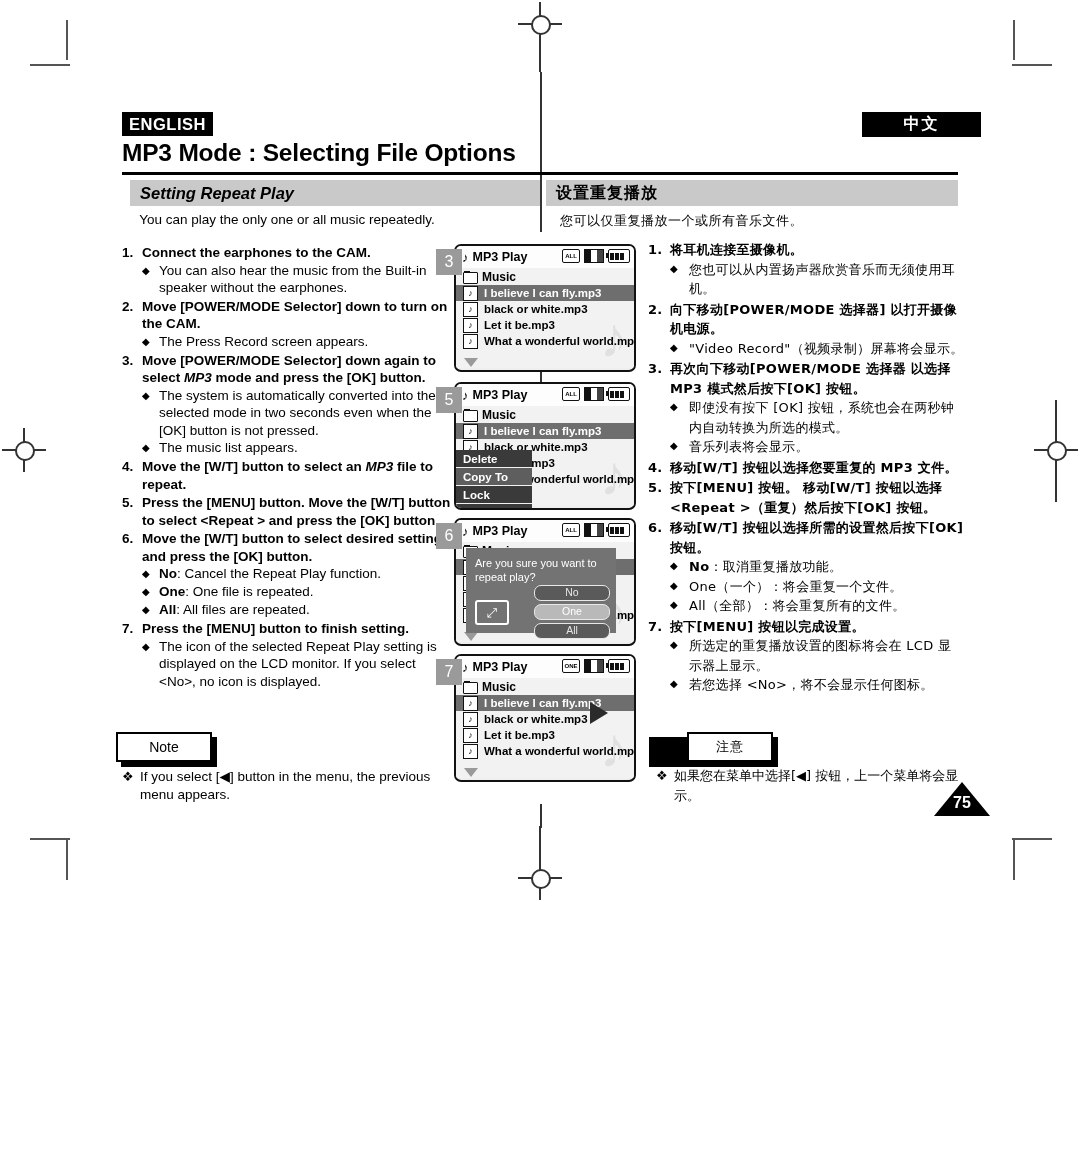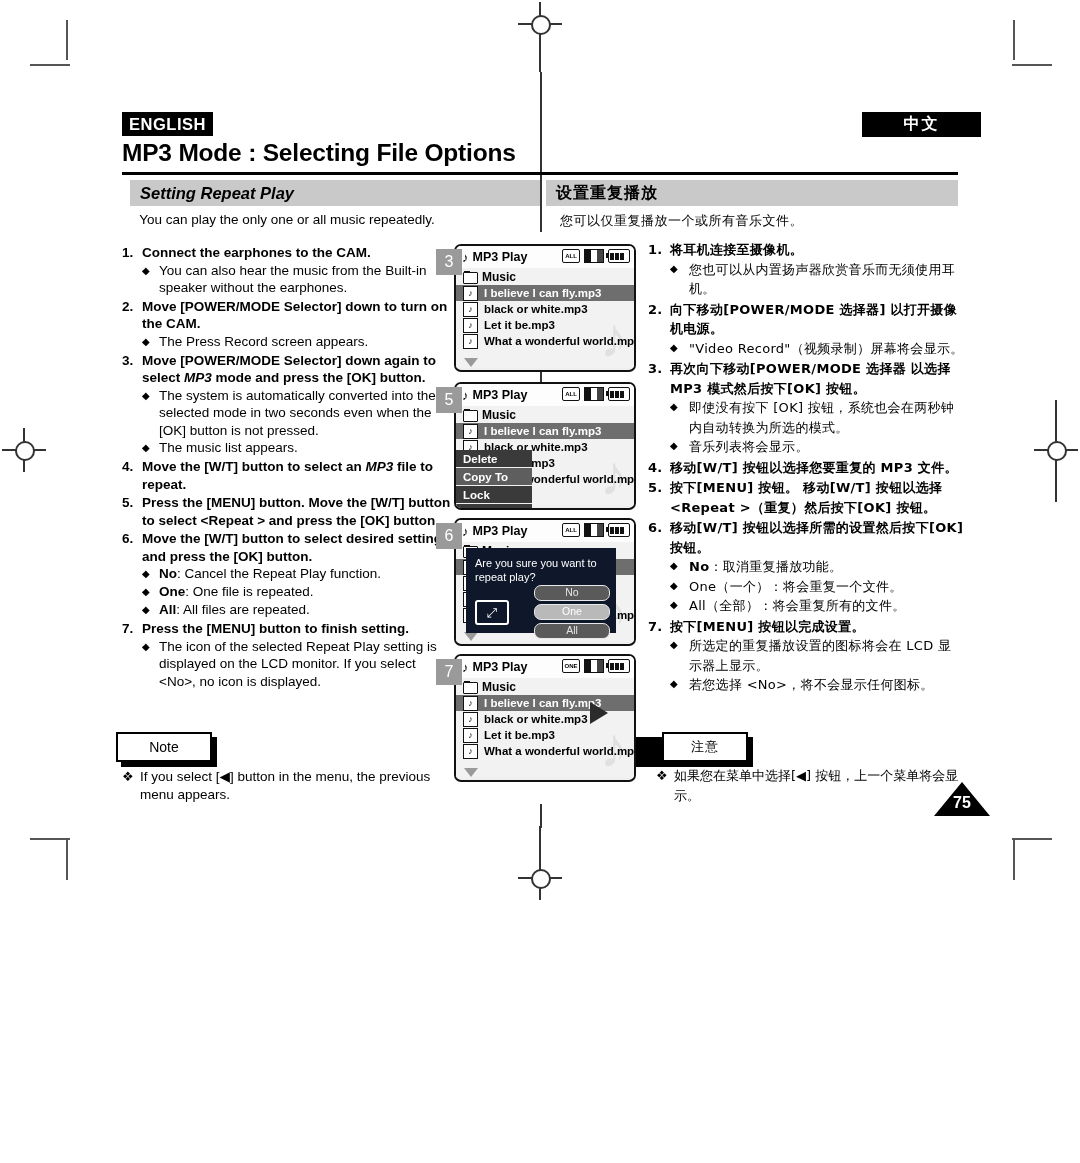--- a/index.html
+++ b/index.html
@@ -63,21 +63,21 @@
   #steps-cn .step-num,#steps-cn .step-title,#steps-cn .bullets li{font-size:13px;line-height:19.5px;letter-spacing:.3px;}
   #steps-cn .step-num{width:22px;flex:0 0 22px;}
   #steps-cn .bul{flex:0 0 19px;}
 
   
   .notebox{position:absolute;}
   .notebox .box{position:relative;border:2px solid #000;background:#fff;display:flex;align-items:center;justify-content:center;}
   .notebox .shadow{position:absolute;left:5px;top:5px;width:100%;height:100%;background:#000;z-index:-1;}
   #note-en{left:116px;top:732px;}
   #note-en .box{width:92px;height:26px;font-size:14px;}
-  #note-cn{left:619px;top:732px;padding-left:43px;}
+  #note-cn{left:644px;top:732px;padding-left:43px;}
   #note-cn .box{width:82px;height:26px;font-size:13px;font-family:"DejaVu Sans",sans-serif;letter-spacing:1px;}
 
   .noteline{position:absolute;display:flex;font-size:13.5px;line-height:17.5px;}
   #noteline-en{left:122px;top:768px;width:340px;}
   #noteline-cn{left:656px;top:766px;width:308px;font-family:"DejaVu Sans",sans-serif;font-size:13px;line-height:19.5px;}
   .noteline .clv{flex:0 0 18px;font-size:13px;}
 
   
   #pagenum{position:absolute;left:934px;top:782px;width:56px;height:34px;}
   #pagenum .tri{width:0;height:0;border-left:28px solid transparent;border-right:28px solid transparent;border-bottom:34px solid #000;}
@@ -118,21 +118,21 @@
   .lcd-arrow{position:absolute;left:8px;bottom:1px;width:0;height:0;border-left:7px solid transparent;border-right:7px solid transparent;border-top:9px solid #9a9a9a;z-index:2;}
 
   
   .menu{position:absolute;left:0;top:0;width:76px;z-index:4;margin-top:44px;}
   .menu div{height:17px;background:#3a3a3a;color:#fff;font-size:11.5px;font-weight:bold;
             display:flex;align-items:center;padding-left:7px;border-bottom:1px solid #f2f2f2;}
   .menu div.on{background:#a8a8a8;color:#fff;}
   .menu div.dim{background:#5e5e5e;}
 
   
-  .dialog{position:absolute;left:10px;top:6px;width:150px;height:85px;background:#0f172a;z-index:5;}
+  .dialog{position:absolute;left:10px;top:6px;width:150px;height:85px;background:#737373;z-index:5;}
   .dialog .q{color:#fff;font-size:11px;line-height:14px;padding:8px 0 0 9px;}
   .dialog .opts{position:absolute;right:6px;top:37px;width:76px;}
   .dialog .opt{height:14px;margin-bottom:3px;border:1.4px solid #e8e8e8;border-radius:7px;background:#5a5a5a;color:#e6e6e6;
                font-size:10.5px;text-align:center;line-height:13px;}
   .dialog .opt.on{background:#b9b9b9;color:#fff;}
   .dialog .repic{position:absolute;left:9px;bottom:8px;width:30px;height:21px;border:2.2px solid #fff;border-radius:3px;
                  display:flex;align-items:center;justify-content:center;}
   .dialog .repic span{font-size:13px;color:#fff;line-height:1;}
 
   .playtri{position:absolute;right:26px;top:24px;width:0;height:0;border-top:11px solid transparent;

